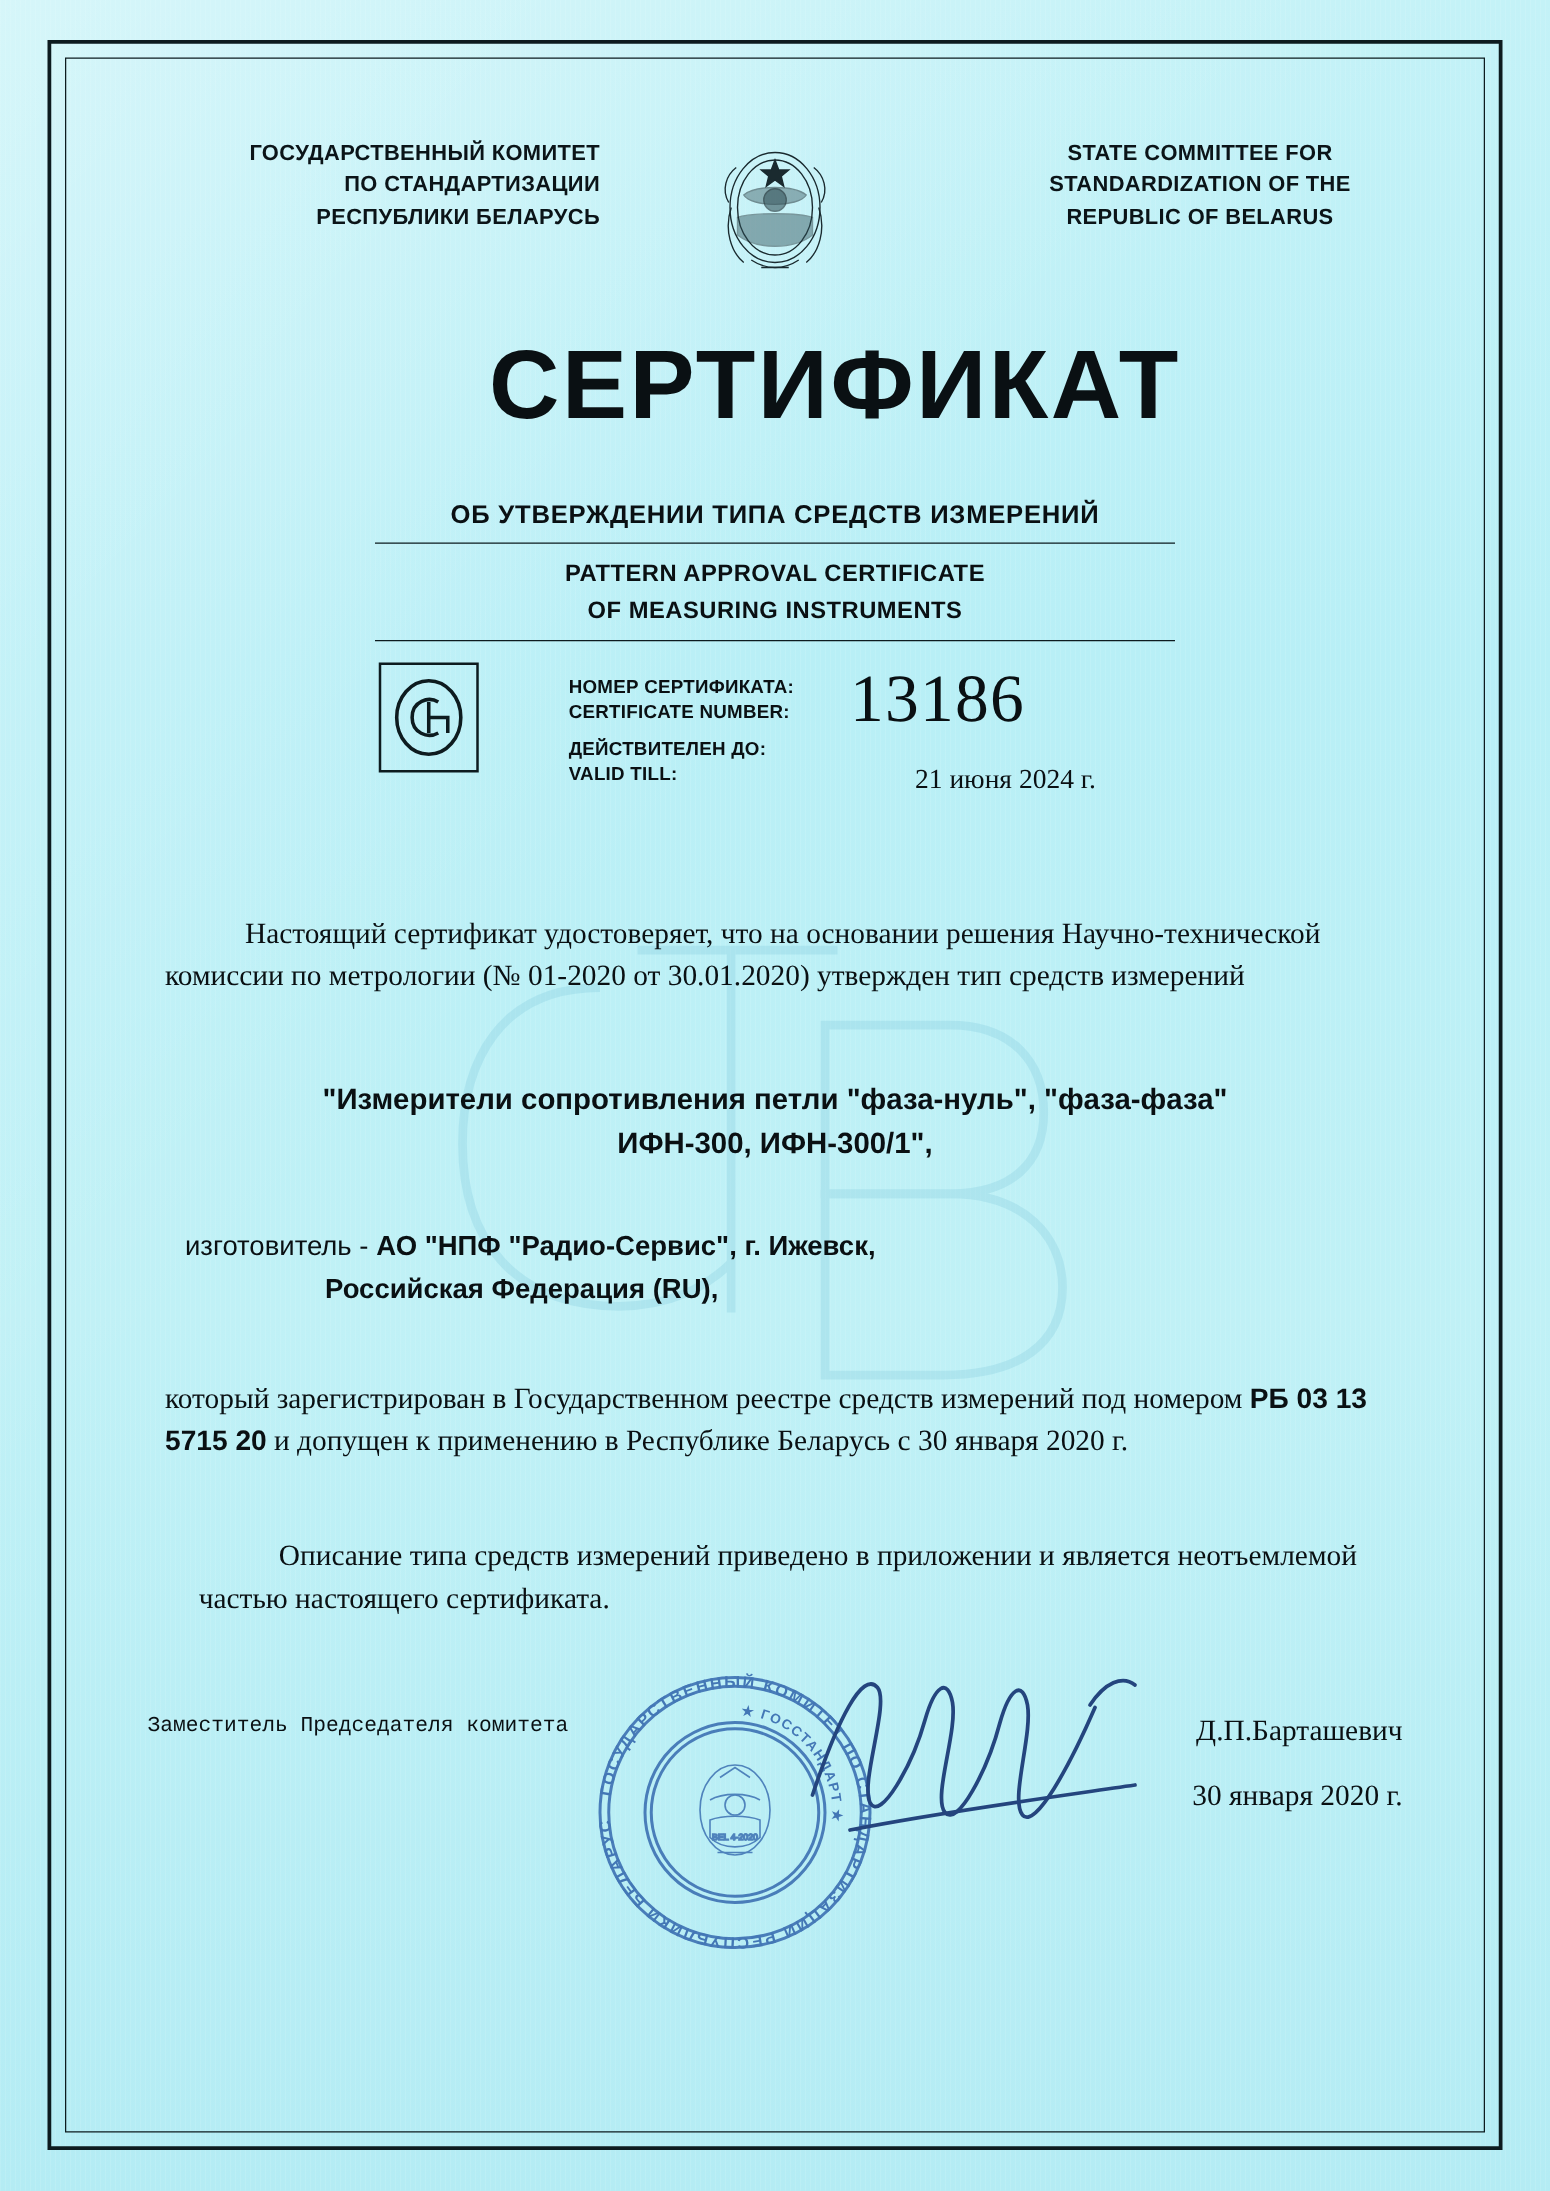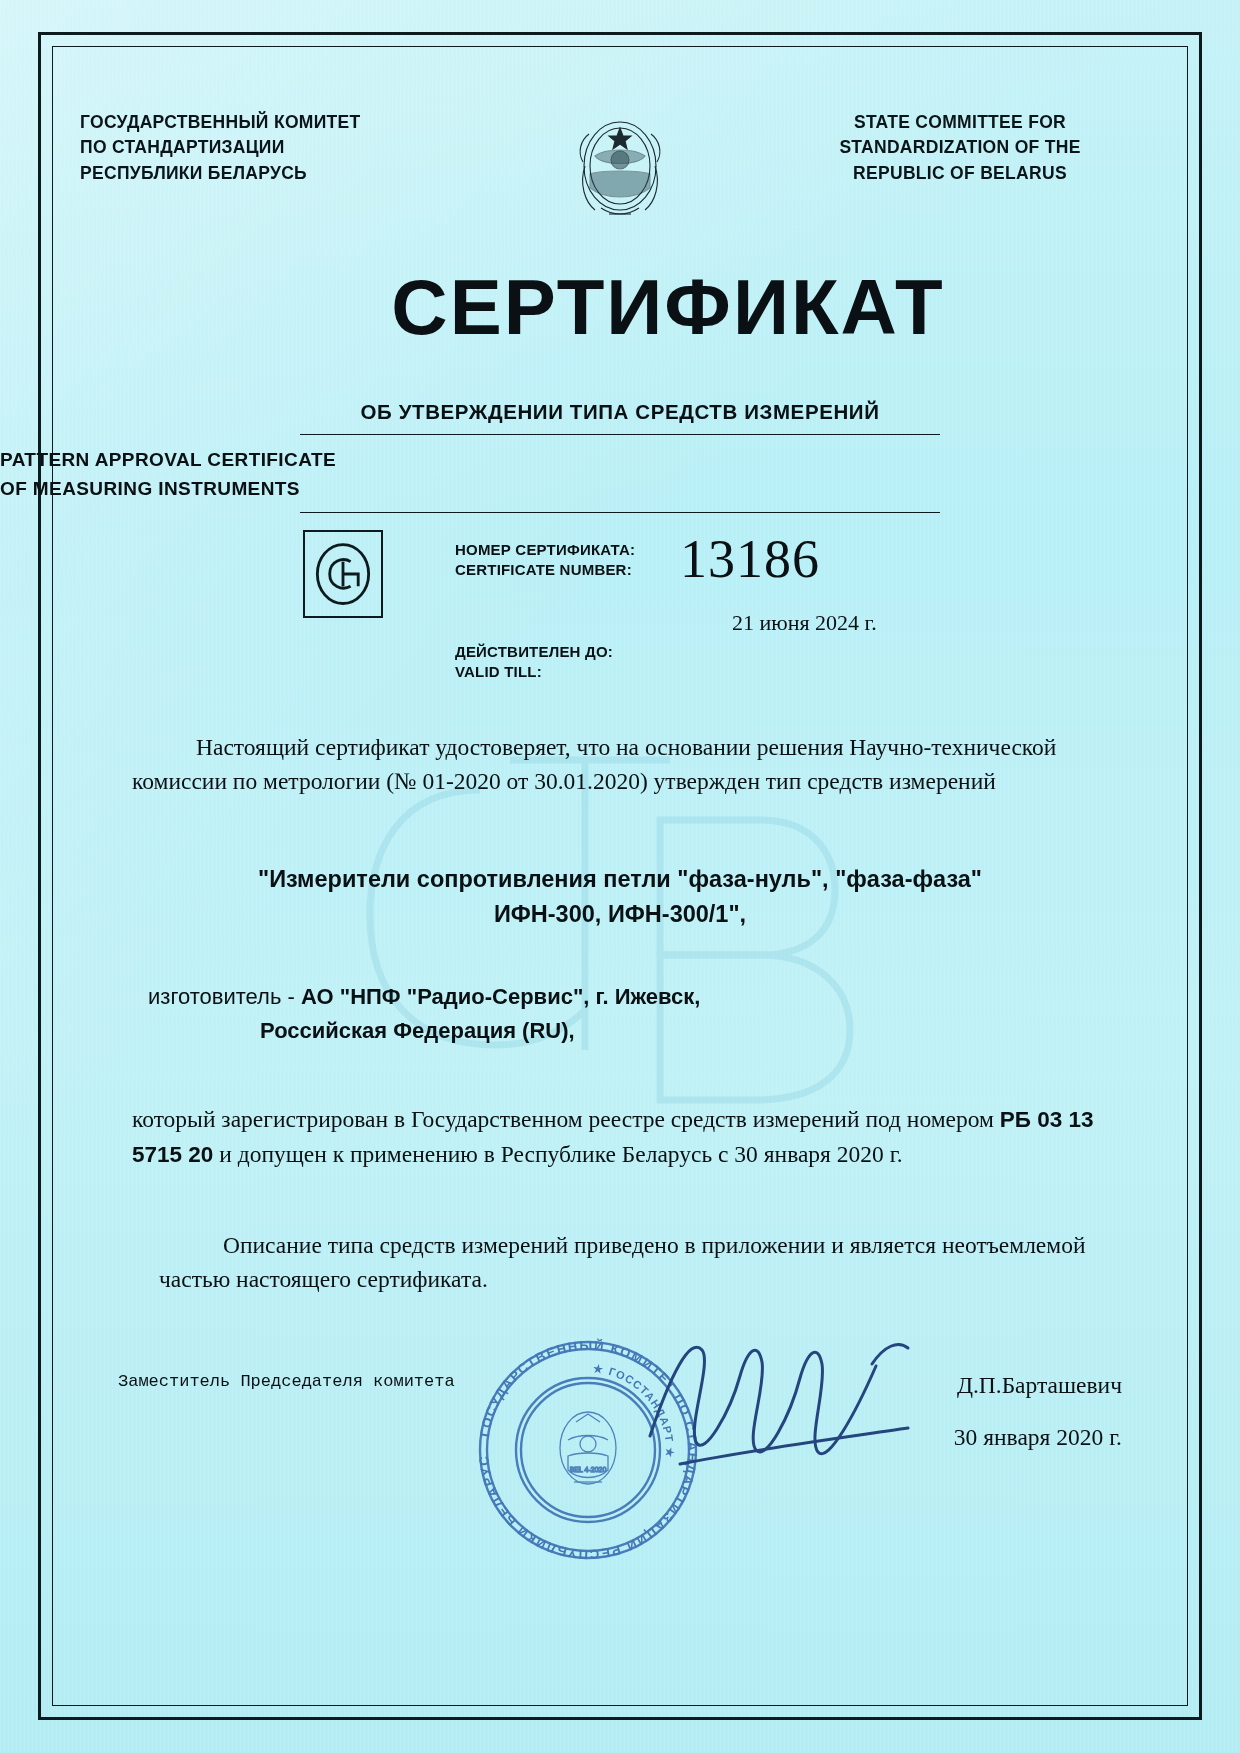--- a/index.html
+++ b/index.html
@@ -69,21 +69,21 @@
     align-items: flex-start;
   }
   .header-col {
     width: 400px;
     font-size: 17.5px;
     font-weight: bold;
     line-height: 1.45;
     letter-spacing: 0.3px;
     color: #0b1418;
   }
-  .header-left { text-align: left; }
+  .header-left { text-align: right; }
   .header-right { text-align: center; }
   .emblem {
     width: 110px;
     height: 120px;
     flex: 0 0 110px;
     margin-top: -6px;
   }
 
   
   .title {
@@ -116,21 +116,21 @@
     width: 640px;
     border-top: 1.5px solid #0d1b1f;
   }
   .rule1 { top: 434px; }
   .rule2 { top: 512px; }
   .subtitle-en {
     position: absolute;
     top: 446px;
     left: 0;
     width: 1240px;
-    text-align: left;
+    text-align: center;
     font-size: 19px;
     font-weight: bold;
     letter-spacing: 0.4px;
     line-height: 1.5;
     color: #0a1013;
   }
 
   
   .ctb-mark {
     position: absolute;
@@ -147,21 +147,21 @@
     top: 540px;
     font-size: 15px;
     font-weight: bold;
     line-height: 1.35;
     color: #0a1013;
     letter-spacing: 0.2px;
   }
   .labels-col2 {
     position: absolute;
     left: 455px;
-    top: 642px;
+    top: 590px;
     font-size: 15px;
     font-weight: bold;
     line-height: 1.35;
     color: #0a1013;
     letter-spacing: 0.2px;
   }
   .cert-number {
     position: absolute;
     left: 680px;
     top: 528px;

